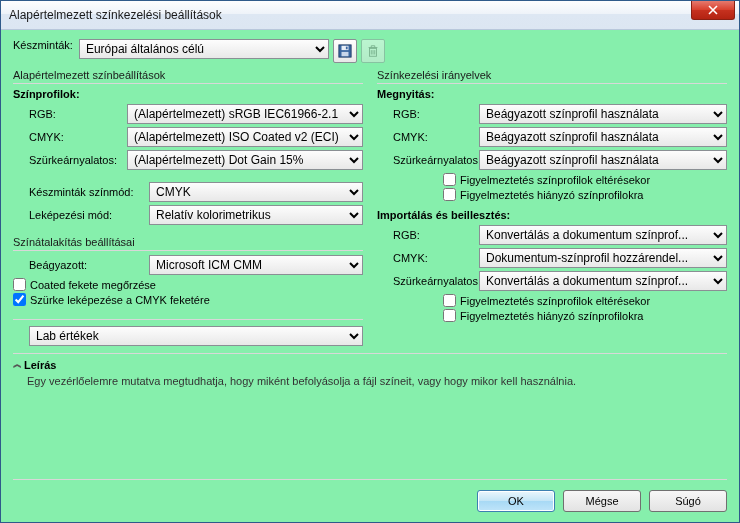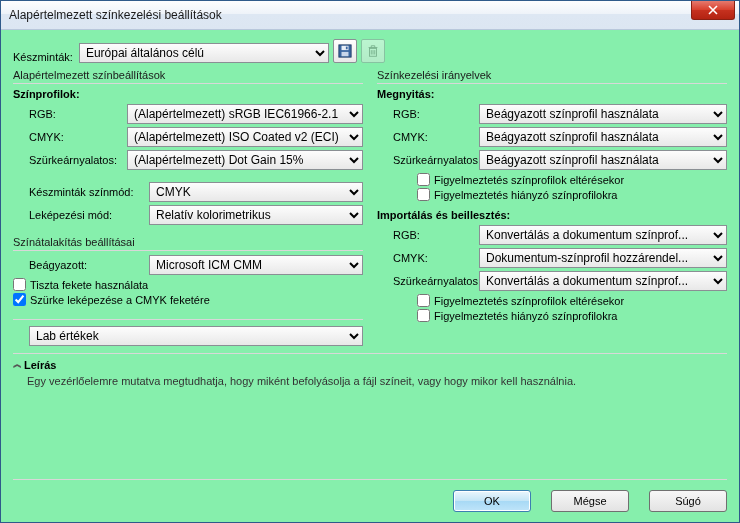--- a/index.html
+++ b/index.html
@@ -2,43 +2,43 @@
 <html><head>
 <meta charset="utf-8">
 <style>
 html,body{margin:0;padding:0;font-family:"Segoe UI",Tahoma,sans-serif;font-size:11px;color:#000;background:#6a7a8a;}
 .window{width:740px;height:523px;background:#86efac;border:1px solid #2f5a8a;box-sizing:border-box;position:relative;box-shadow:0 0 8px rgba(0,0,0,.4);}
 .titlebar{height:28px;background:linear-gradient(to bottom,#fdfdfe 0%,#eef3f9 45%,#dde7f3 46%,#dce6f2 100%);border-bottom:1px solid #b8c7db;position:relative;display:flex;align-items:center;}
 .titlebar .title{padding-left:8px;font-size:12px;color:#1a1a1a;}
 .close-btn{position:absolute;right:4px;top:0;width:42px;height:18px;background:linear-gradient(to bottom,#e67a6e 0%,#d9402d 49%,#c6311f 50%,#b32312 100%);border:1px solid #8a1f12;border-top:none;border-radius:0 0 3px 3px;display:flex;align-items:center;justify-content:center;color:#fff;cursor:pointer;}
 .close-btn svg{width:10px;height:10px;}
 .content{position:absolute;top:28px;left:0;right:0;bottom:0;padding:10px 12px 12px 12px;box-sizing:border-box;}
-.row{display:flex;align-items:flex-end;margin-bottom:4px;}
+.row{display:flex;align-items:flex-start;margin-bottom:4px;}
 .label{white-space:nowrap;}
 select.combo{height:20px;border:1px solid #8a8f94;background:linear-gradient(to bottom,#fdfdfd,#e8e8e8);font-family:inherit;font-size:12px;padding:0 2px;}
 .combo-wide{flex:1;}
 .iconbtn{width:22px;height:22px;border:1px solid #8a8f94;background:linear-gradient(to bottom,#fdfdfd,#e8e8e8);margin-left:4px;display:flex;align-items:center;justify-content:center;border-radius:2px;cursor:pointer;}
 .iconbtn.disabled{opacity:.45;cursor:default;}
 .iconbtn svg{width:14px;height:14px;}
 .columns{display:flex;gap:14px;margin-top:6px;}
 .col{flex:1;display:flex;flex-direction:column;}
 .group{margin-bottom:8px;}
 .group-title{font-size:11px;color:#1a1a1a;margin-bottom:4px;border-bottom:1px solid #d8d8d8;padding-bottom:2px;}
 .subhead{margin:2px 0 4px 0;font-weight:bold;}
 .field{display:flex;align-items:center;margin:3px 0;padding-left:16px;}
 .field .flabel{width:98px;}
 .field-r .flabel{width:86px;}
 .field select{flex:1;}
 .chk{display:flex;align-items:center;margin:2px 0 2px 0;}
 .chk input{margin:0 4px 0 0;width:13px;height:13px;}
-.indent-r{margin-left:40px;}
+.indent-r{margin-left:66px;}
 .desc-head{display:flex;align-items:center;gap:4px;font-weight:bold;margin-top:4px;}
 .chevrons{font-size:9px;letter-spacing:-2px;color:#555;}
 .desc-text{margin:4px 0 0 14px;color:#333;}
-.footer{position:absolute;left:12px;right:12px;bottom:10px;border-top:1px solid #d8d8d8;padding-top:10px;display:flex;justify-content:flex-end;gap:20px;}
+.footer{position:absolute;left:12px;right:12px;bottom:10px;border-top:1px solid #d8d8d8;padding-top:10px;display:flex;justify-content:flex-end;gap:8px;}
 .btn{min-width:78px;height:22px;border:1px solid #707070;border-radius:3px;background:linear-gradient(to bottom,#f7f7f7,#e3e3e3);font-family:inherit;font-size:11px;cursor:pointer;}
 .btn.primary{border:1px solid #3c7fb1;background:linear-gradient(to bottom,#eaf6fd,#c4e5f6 49%,#a7d9f5 50%,#bfe4f9);box-shadow:inset 0 0 0 1px #fff;}
 </style>
 </head>
 <body>
 
 <div class="window">
   <div class="titlebar">
     <span class="title">Alapértelmezett színkezelési beállítások</span>
     <div class="close-btn">
@@ -106,21 +106,21 @@
         </div>
 
         <div class="group">
           <div class="group-title">Színátalakítás beállításai</div>
           <div class="field">
             <span class="flabel" style="width:120px">Beágyazott:</span>
             <select class="combo"><option>Microsoft ICM CMM</option></select>
           </div>
           <div class="chk">
             <input type="checkbox" style="">
-            <span>Tiszta fekete használata</span>
+            <span>Coated fekete megőrzése</span>
           </div>
           <div class="chk">
             <input type="checkbox" checked="" style="">
             <span>Szürke leképezése a CMYK feketére</span>
           </div>
         </div>
 
         <div class="field" style="border-top:1px solid #d8d8d8;padding-top:6px">
           <select class="combo"><option>Lab értékek</option></select>
         </div>

